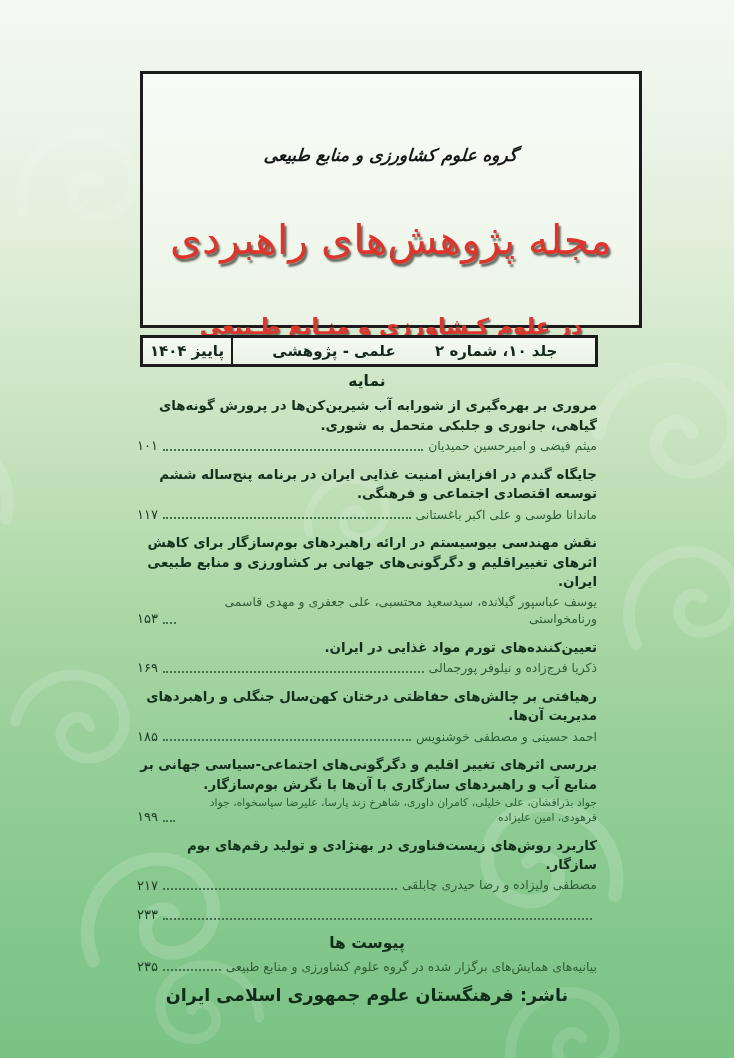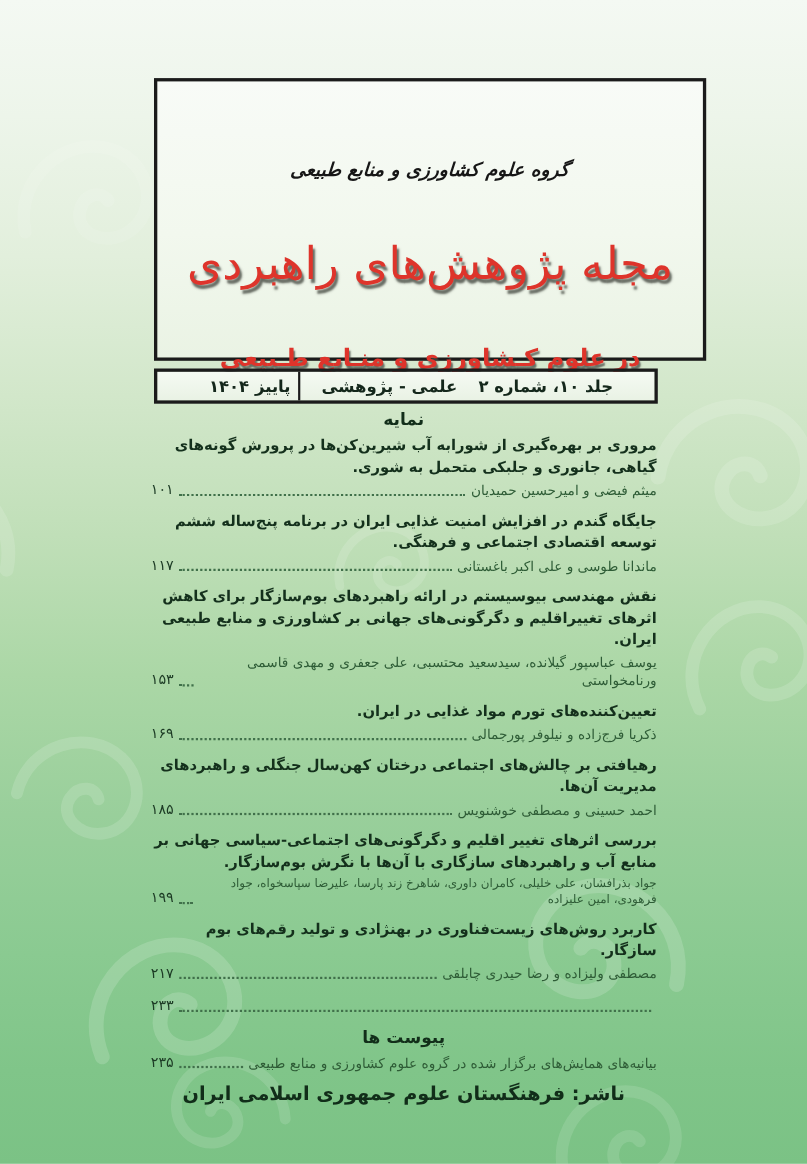--- a/index.html
+++ b/index.html
@@ -31,21 +31,21 @@
     margin-top:6px;font-size:22px;font-weight:bold;color:#de342b;direction:rtl;
     text-shadow:1.5px 2px 1.5px rgba(75,80,72,.8);
   }
 
   
   .issue-bar{
     left:140px;top:335px;width:458px;height:32px;box-sizing:border-box;
     border:3px solid #1b1b1b;background:linear-gradient(180deg,#f5faf3,#e9f2e4);
     display:flex;align-items:stretch;font-weight:bold;font-size:15px;color:#14271b;
   }
-  .season{width:88px;border-right:2.5px solid #1b1b1b;display:flex;align-items:center;justify-content:center;direction:rtl;padding-left:40px;}
+  .season{width:88px;border-right:2.5px solid #1b1b1b;display:flex;align-items:center;justify-content:center;direction:rtl;}
   .type{flex:1;display:flex;align-items:center;justify-content:center;direction:rtl;}
   .vol{width:148px;display:flex;align-items:center;justify-content:flex-end;padding-right:12px;direction:rtl;}
 
   
   .content{left:137px;top:372px;width:460px;direction:rtl;color:#163120;}
   .toc-heading,.appendix-heading{
     text-align:center;font-size:15.5px;font-weight:bold;color:#122e1a;margin-bottom:6px;
   }
   .appendix-heading{margin-top:0;}
   .entry{margin-bottom:10px;}
@@ -135,21 +135,21 @@
       <div class="entry">
         <div class="entry-title">تعیین‌کننده‌های تورم مواد غذایی در ایران.</div>
         <div class="entry-row">
           <span class="entry-authors">ذکریا فرج‌زاده و نیلوفر پورجمالی</span>
           <span class="leader"></span>
           <span class="entry-page">۱۶۹</span>
         </div>
       </div>
 
       <div class="entry">
-        <div class="entry-title">رهیافتی بر چالش‌های اجتماعی درختان کهن‌سال جنگلی و راهبردهای مدیریت آن‌ها.</div>
+        <div class="entry-title">رهیافتی بر چالش‌های حفاظتی درختان کهن‌سال جنگلی و راهبردهای مدیریت آن‌ها.</div>
         <div class="entry-row">
           <span class="entry-authors">احمد حسینی و مصطفی خوشنویس</span>
           <span class="leader"></span>
           <span class="entry-page">۱۸۵</span>
         </div>
       </div>
 
       <div class="entry">
         <div class="entry-title">بررسی اثرهای تغییر اقلیم و دگرگونی‌های اجتماعی-سیاسی جهانی بر منابع آب و راهبردهای سازگاری با آن‌ها با نگرش بوم‌سازگار.</div>
         <div class="entry-row tight">

